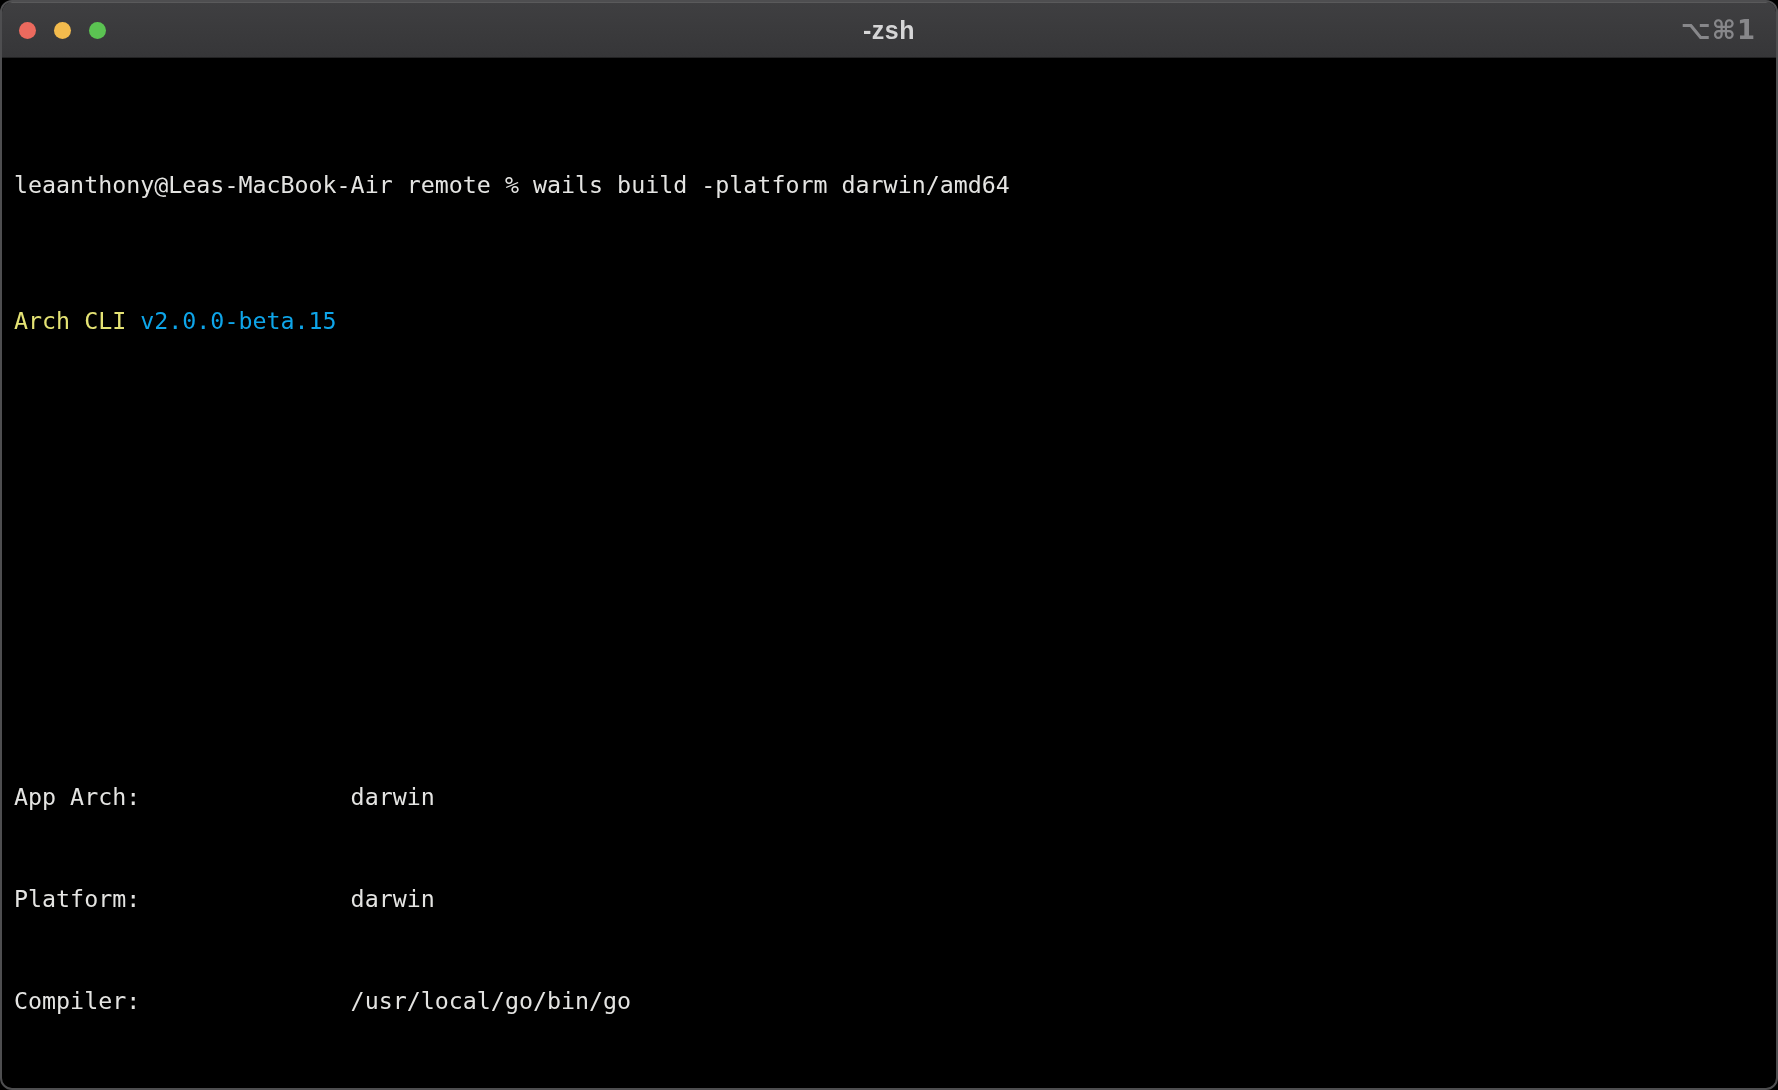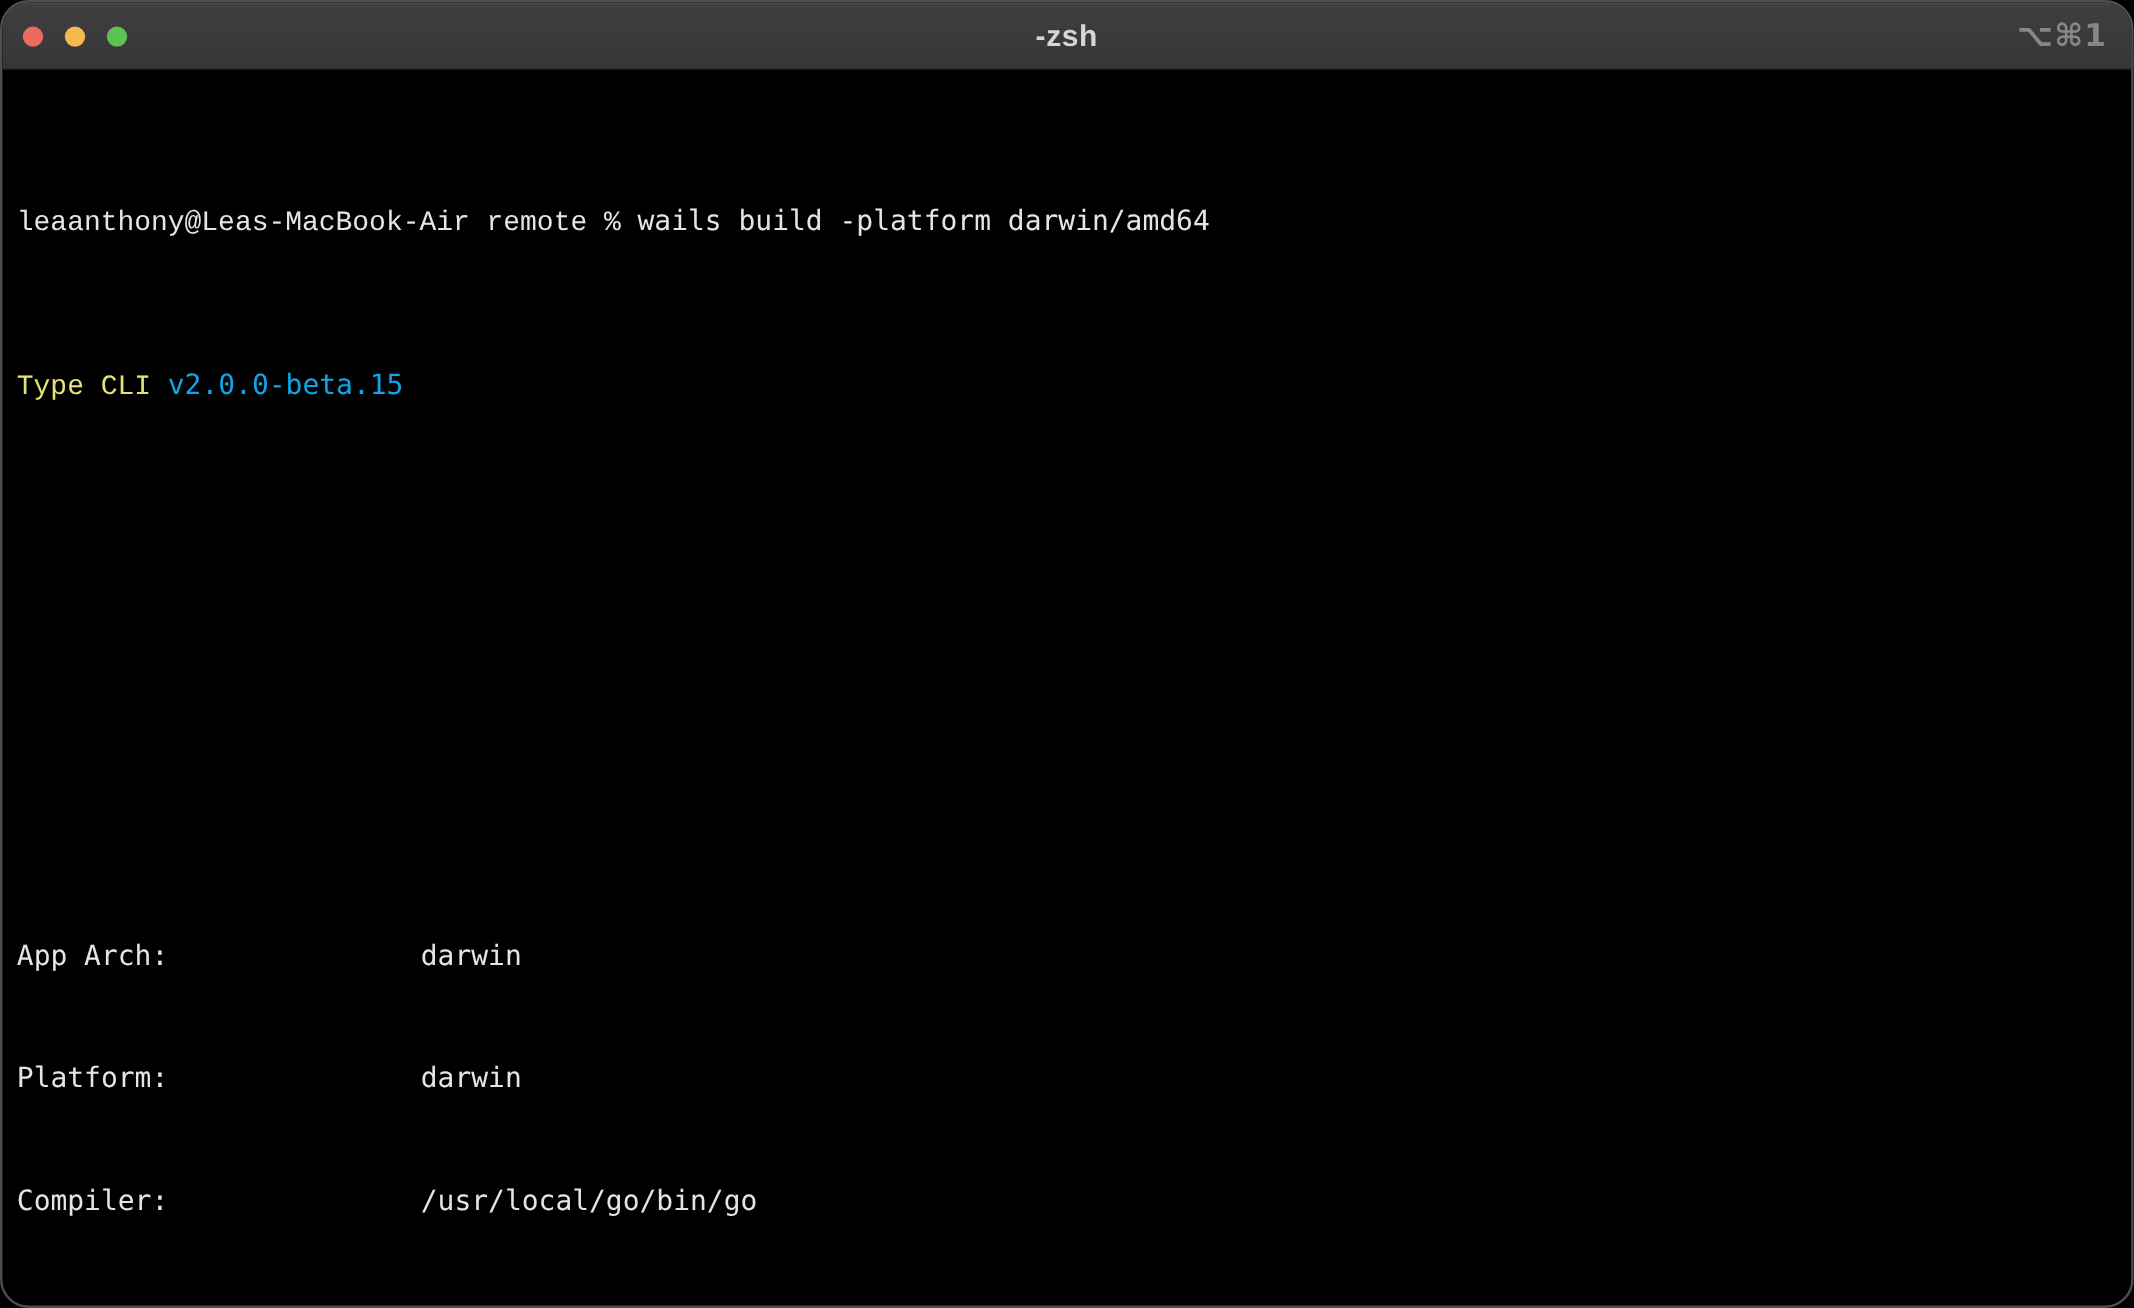--- a/index.html
+++ b/index.html
@@ -9,21 +9,21 @@
     width: 1778px;
     height: 1090px;
     overflow: hidden;
   }
   .window {
     position: absolute;
     inset: 0;
     box-sizing: border-box;
     background: #000;
     border: 2px solid #4e4e50;
-    border-radius: 24px;
+    border-radius: 12px;
     overflow: hidden;
   }
   .titlebar {
     position: relative;
     height: 56px;
     background: linear-gradient(#3f3f41, #363638);
     box-shadow: inset 0 1px 0 rgba(255,255,255,0.14), inset 0 -1px 0 rgba(0,0,0,0.35);
     display: flex;
     align-items: center;
     justify-content: center;
@@ -65,21 +65,21 @@
   .terminal {
     padding: 8px 12px;
     font-family: "DejaVu Sans Mono", monospace;
     font-size: 23.3px;
     line-height: 34px;
     color: #e4e4e2;
     white-space: pre;
     cursor: text;
   }
   .line { height: 34px; }
-  .sep { margin-right: 1ch; font-family: Liberation Mono, monospace; }
+  .sep { margin-right: 1ch; }
   .yellow { color: #e5e374; }
   .red { color: #0ea5e9; }
   .opt-label {
     display: inline-block;
     width: 24ch;
   }
 </style>
 </head>
 <body>
 
@@ -92,21 +92,21 @@
       <span class="light light-zoom"></span>
     </div>
     <div class="title">-zsh</div>
     <div class="shortcut">⌥⌘1</div>
   </div>
 
   <div class="terminal">
 
     <div class="line"><span class="sep">leaanthony@Leas-MacBook-Air remote %</span><span>wails build -platform darwin/amd64</span></div>
 
-    <div class="line"><span class="yellow sep">Type CLI</span><span class="red">v2.0.0-beta.15</span></div>
+    <div class="line"><span class="yellow sep">Arch CLI</span><span class="red">v2.0.0-beta.15</span></div>
 
     <div class="line"></div>
     <div class="line"></div>
     <div class="line"></div>
 
     <div class="line"><span class="opt-label">App Arch:</span><span>darwin</span></div>
     <div class="line"><span class="opt-label">Platform:</span><span>darwin</span></div>
     <div class="line"><span class="opt-label">Compiler:</span><span>/usr/local/go/bin/go</span></div>
     
     

